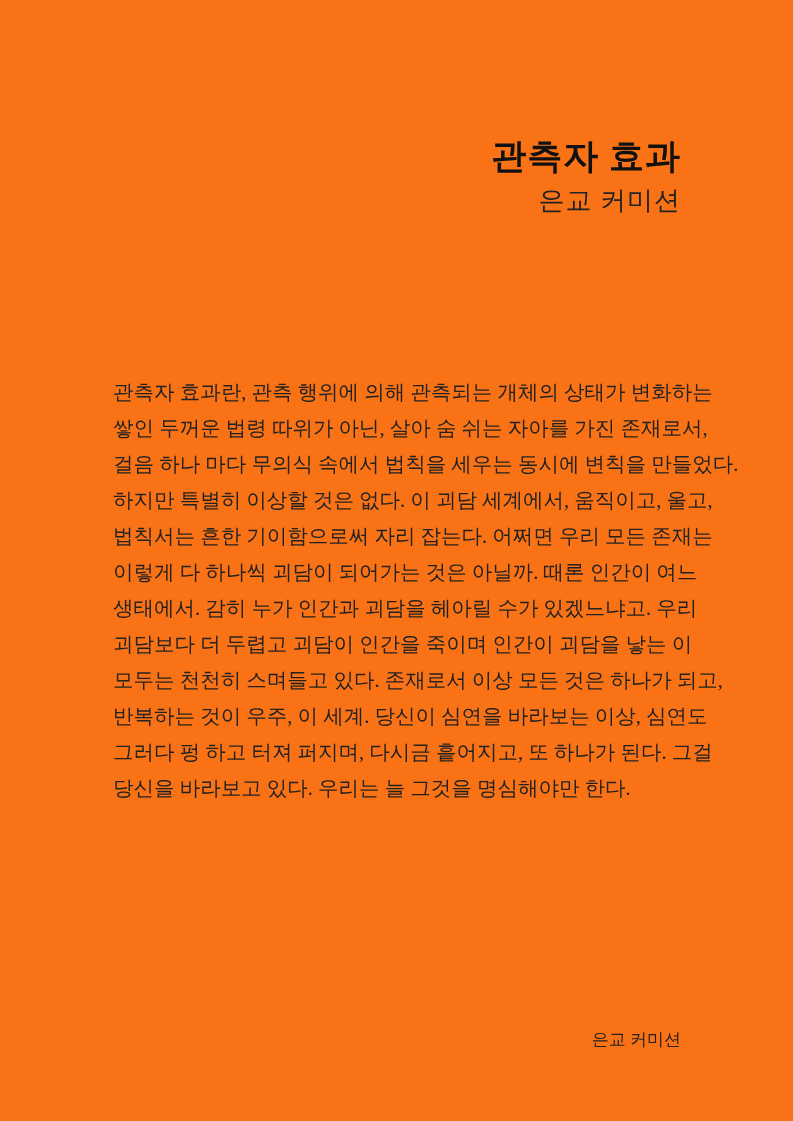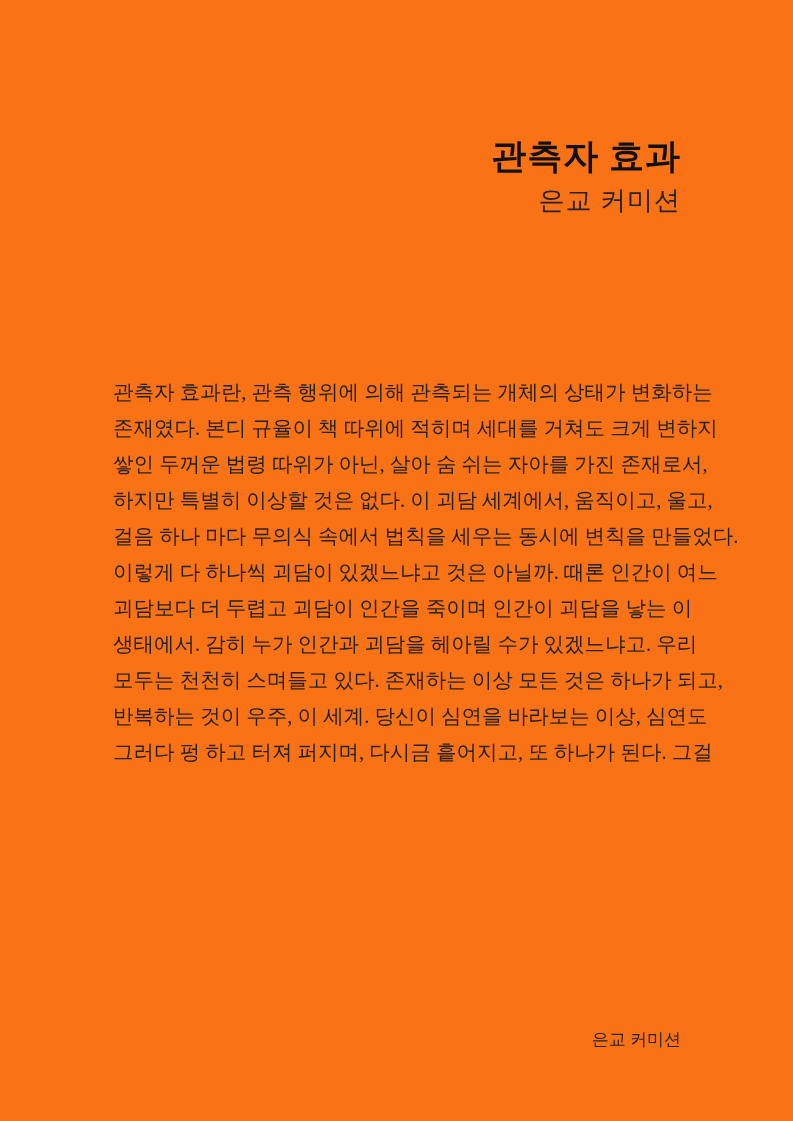--- a/index.html
+++ b/index.html
@@ -71,27 +71,28 @@
 
 <div class="page">
 
   <div class="header-block">
     <h1 class="doc-title">관측자 효과</h1>
     <div class="doc-subtitle">은교 커미션</div>
   </div>
 
   <div class="body-paragraph">
       <div class="text-line">관측자 효과란, 관측 행위에 의해 관측되는 개체의 상태가 변화하는</div>
-      <div class="text-line">존재였다. 본디 규율이 책 따위에 적히며 세대를 거쳐도 크게 변하지</div>
       <div class="text-line">쌓인 두꺼운 법령 따위가 아닌, 살아 숨 쉬는 자아를 가진 존재로서,</div>
+      <div class="text-line">걸음 하나 마다 무의식 속에서 법칙을 세우는 동시에 변칙을 만들었다.</div>
       <div class="text-line">하지만 특별히 이상할 것은 없다. 이 괴담 세계에서, 움직이고, 울고,</div>
-      <div class="text-line">걸음 하나 마다 무의식 속에서 법칙을 세우는 동시에 변칙을 만들었다.</div>
-      <div class="text-line">이렇게 다 하나씩 괴담이 있겠느냐고 것은 아닐까. 때론 인간이 여느</div>
+      <div class="text-line">법칙서는 흔한 기이함으로써 자리 잡는다. 어쩌면 우리 모든 존재는</div>
+      <div class="text-line">이렇게 다 하나씩 괴담이 되어가는 것은 아닐까. 때론 인간이 여느</div>
+      <div class="text-line">생태에서. 감히 누가 인간과 괴담을 헤아릴 수가 있겠느냐고. 우리</div>
       <div class="text-line">괴담보다 더 두렵고 괴담이 인간을 죽이며 인간이 괴담을 낳는 이</div>
-      <div class="text-line">생태에서. 감히 누가 인간과 괴담을 헤아릴 수가 있겠느냐고. 우리</div>
-      <div class="text-line">모두는 천천히 스며들고 있다. 존재하는 이상 모든 것은 하나가 되고,</div>
+      <div class="text-line">모두는 천천히 스며들고 있다. 존재로서 이상 모든 것은 하나가 되고,</div>
       <div class="text-line">반복하는 것이 우주, 이 세계. 당신이 심연을 바라보는 이상, 심연도</div>
       <div class="text-line">그러다 펑 하고 터져 퍼지며, 다시금 흩어지고, 또 하나가 된다. 그걸</div>
+      <div class="text-line">당신을 바라보고 있다. 우리는 늘 그것을 명심해야만 한다.</div>
     </div>
 
   <div class="signature">은교 커미션</div>
 
 </div>
 
 </body></html>

